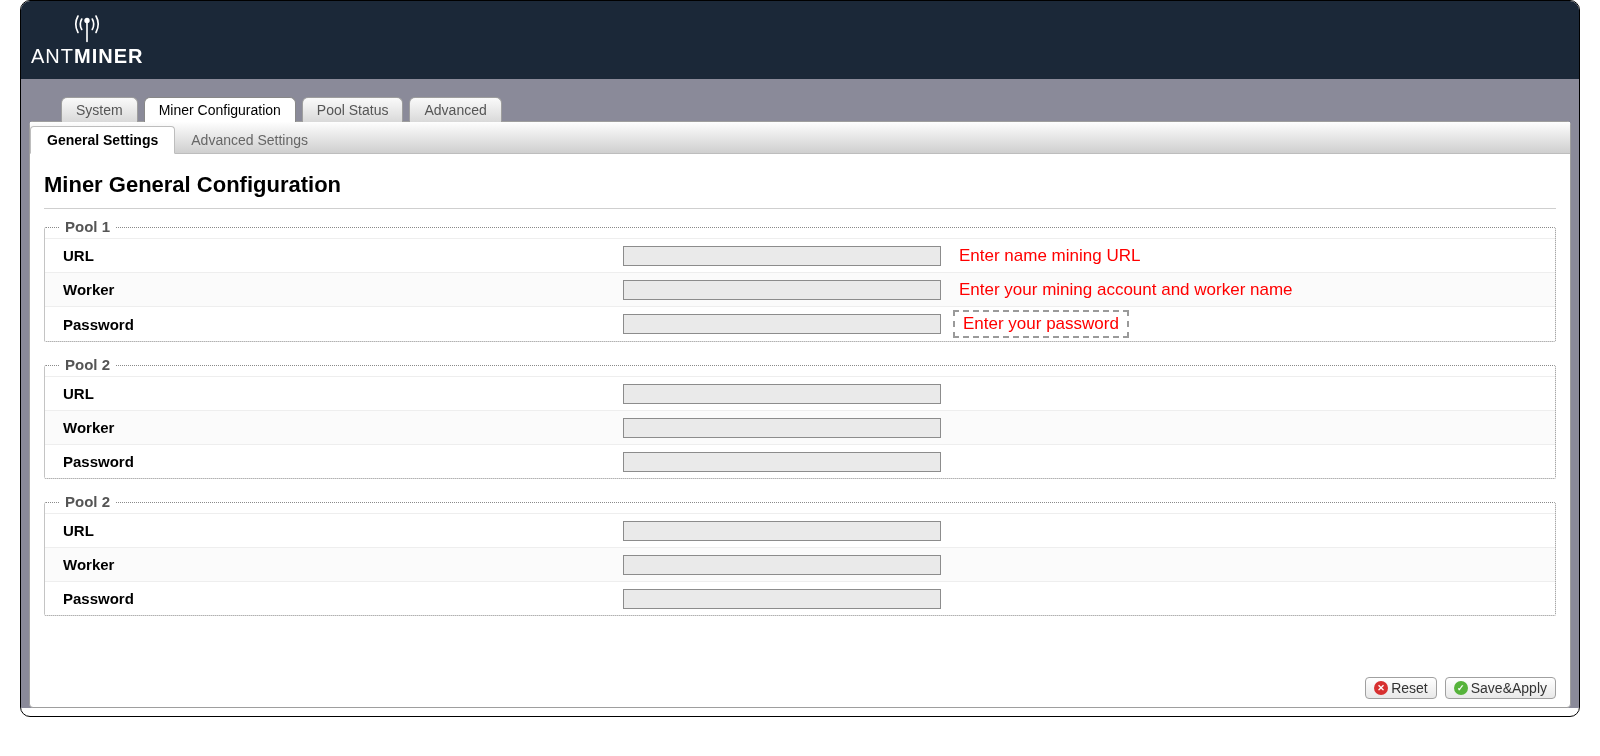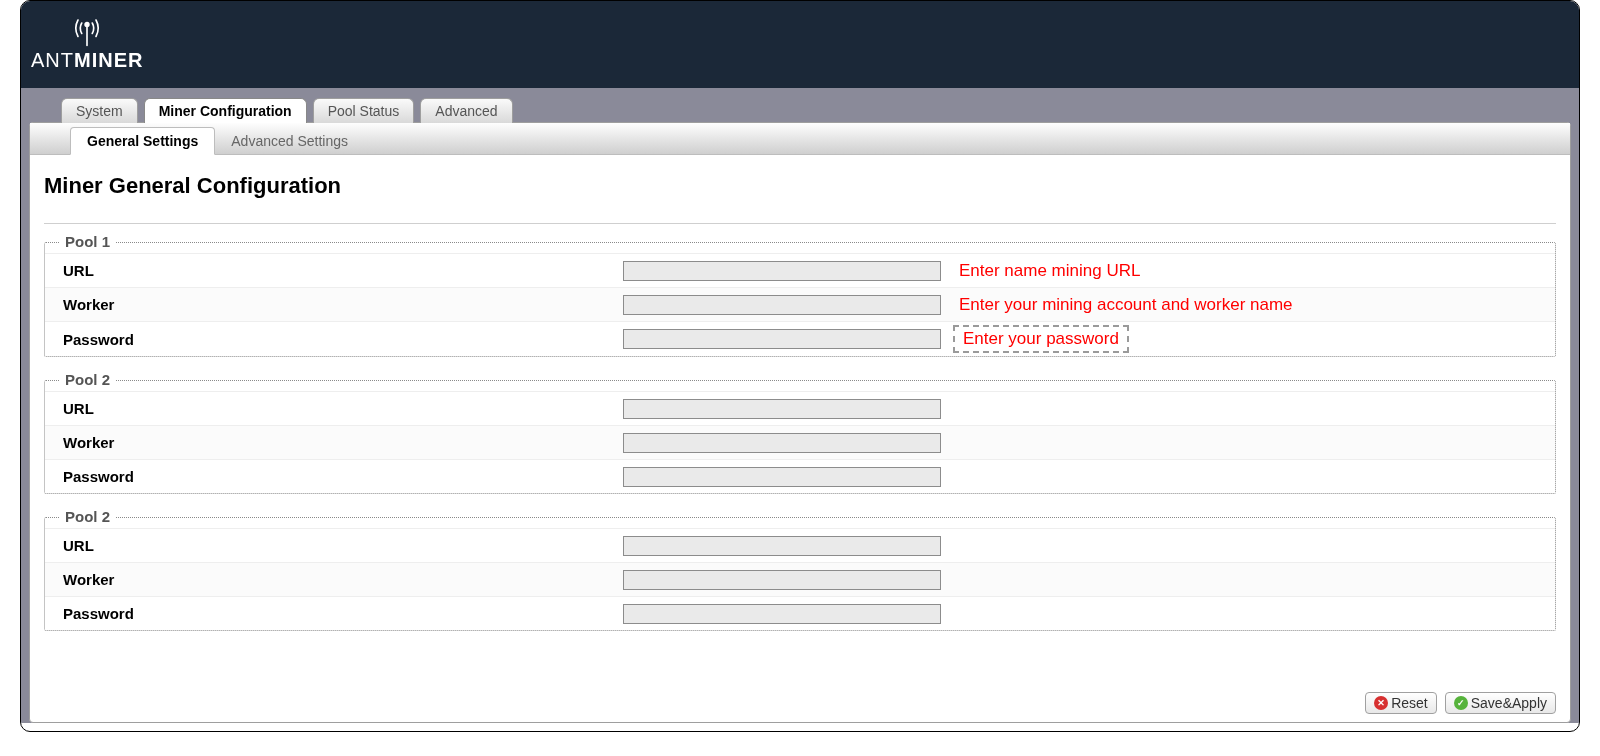--- a/index.html
+++ b/index.html
@@ -14,21 +14,21 @@
     width: 1560px;
     margin: 0 auto;
     border: 1px solid #000;
     border-radius: 10px;
     overflow: hidden;
     background: #fff;
   }
   
   .header {
     background: #1b2838;
-    height: 87px;
+    height: 78px;
     display: flex;
     align-items: center;
     padding-left: 10px;
   }
   .logo-wrap {
     display: flex;
     flex-direction: column;
     align-items: center;
   }
   .logo-icon {
@@ -51,58 +51,57 @@
     padding: 0 0 0 0;
     position: relative;
   }
 
   
   .tabs-top {
     display: flex;
     align-items: flex-end;
     gap: 6px;
     padding: 4px 0 0 40px;
-    height: 34px;
+    height: 42px;
   }
   .tab-top {
     padding: 4px 14px 4px 14px;
     font-size: 14px;
     color: #555;
     background: linear-gradient(to bottom, #fafafa, #d9d9d9);
     border: 1px solid #9e9e9e;
     border-bottom: none;
     border-radius: 6px 6px 0 0;
     cursor: pointer;
     position: relative;
     top: 1px;
   }
   .tab-top.active {
     background: #fff;
     color: #000;
-    font-weight: 700;
+    font-weight: 400;
     border-color: #888;
     z-index: 2;
   }
 
   
   .panel {
     background: #fff;
     margin: 0 8px 8px 8px;
     border: 1px solid #9e9e9e;
     border-radius: 4px;
     padding-bottom: 6px;
   }
 
   
   .tabs-sub-wrap {
     background: linear-gradient(to bottom, #fefefe 0%, #e6e6e6 50%, #cfcfcf 100%);
     border-bottom: 1px solid #bdbdbd;
     display: flex;
     align-items: flex-end;
-    padding-left: 40px;
     height: 32px;
   }
   .tab-sub {
     padding: 5px 16px;
     font-size: 14px;
     color: #666;
     cursor: pointer;
     border-radius: 4px 4px 0 0;
   }
   .tab-sub.active {
@@ -113,21 +112,21 @@
     border-bottom: 1px solid #fff;
     position: relative;
     top: 1px;
   }
 
   
   .page-heading {
     font-family: Verdana, Arial, sans-serif;
     font-weight: 700;
     font-size: 22px;
-    margin: 18px 0 24px 14px;
+    margin: 18px 0 10px 14px;
   }
   .divider {
     border: none;
     border-top: 1px solid #cfcfcf;
     margin: 0 14px 18px 14px;
   }
 
   
   .fieldset {
     margin: 0 14px 23px 14px;

